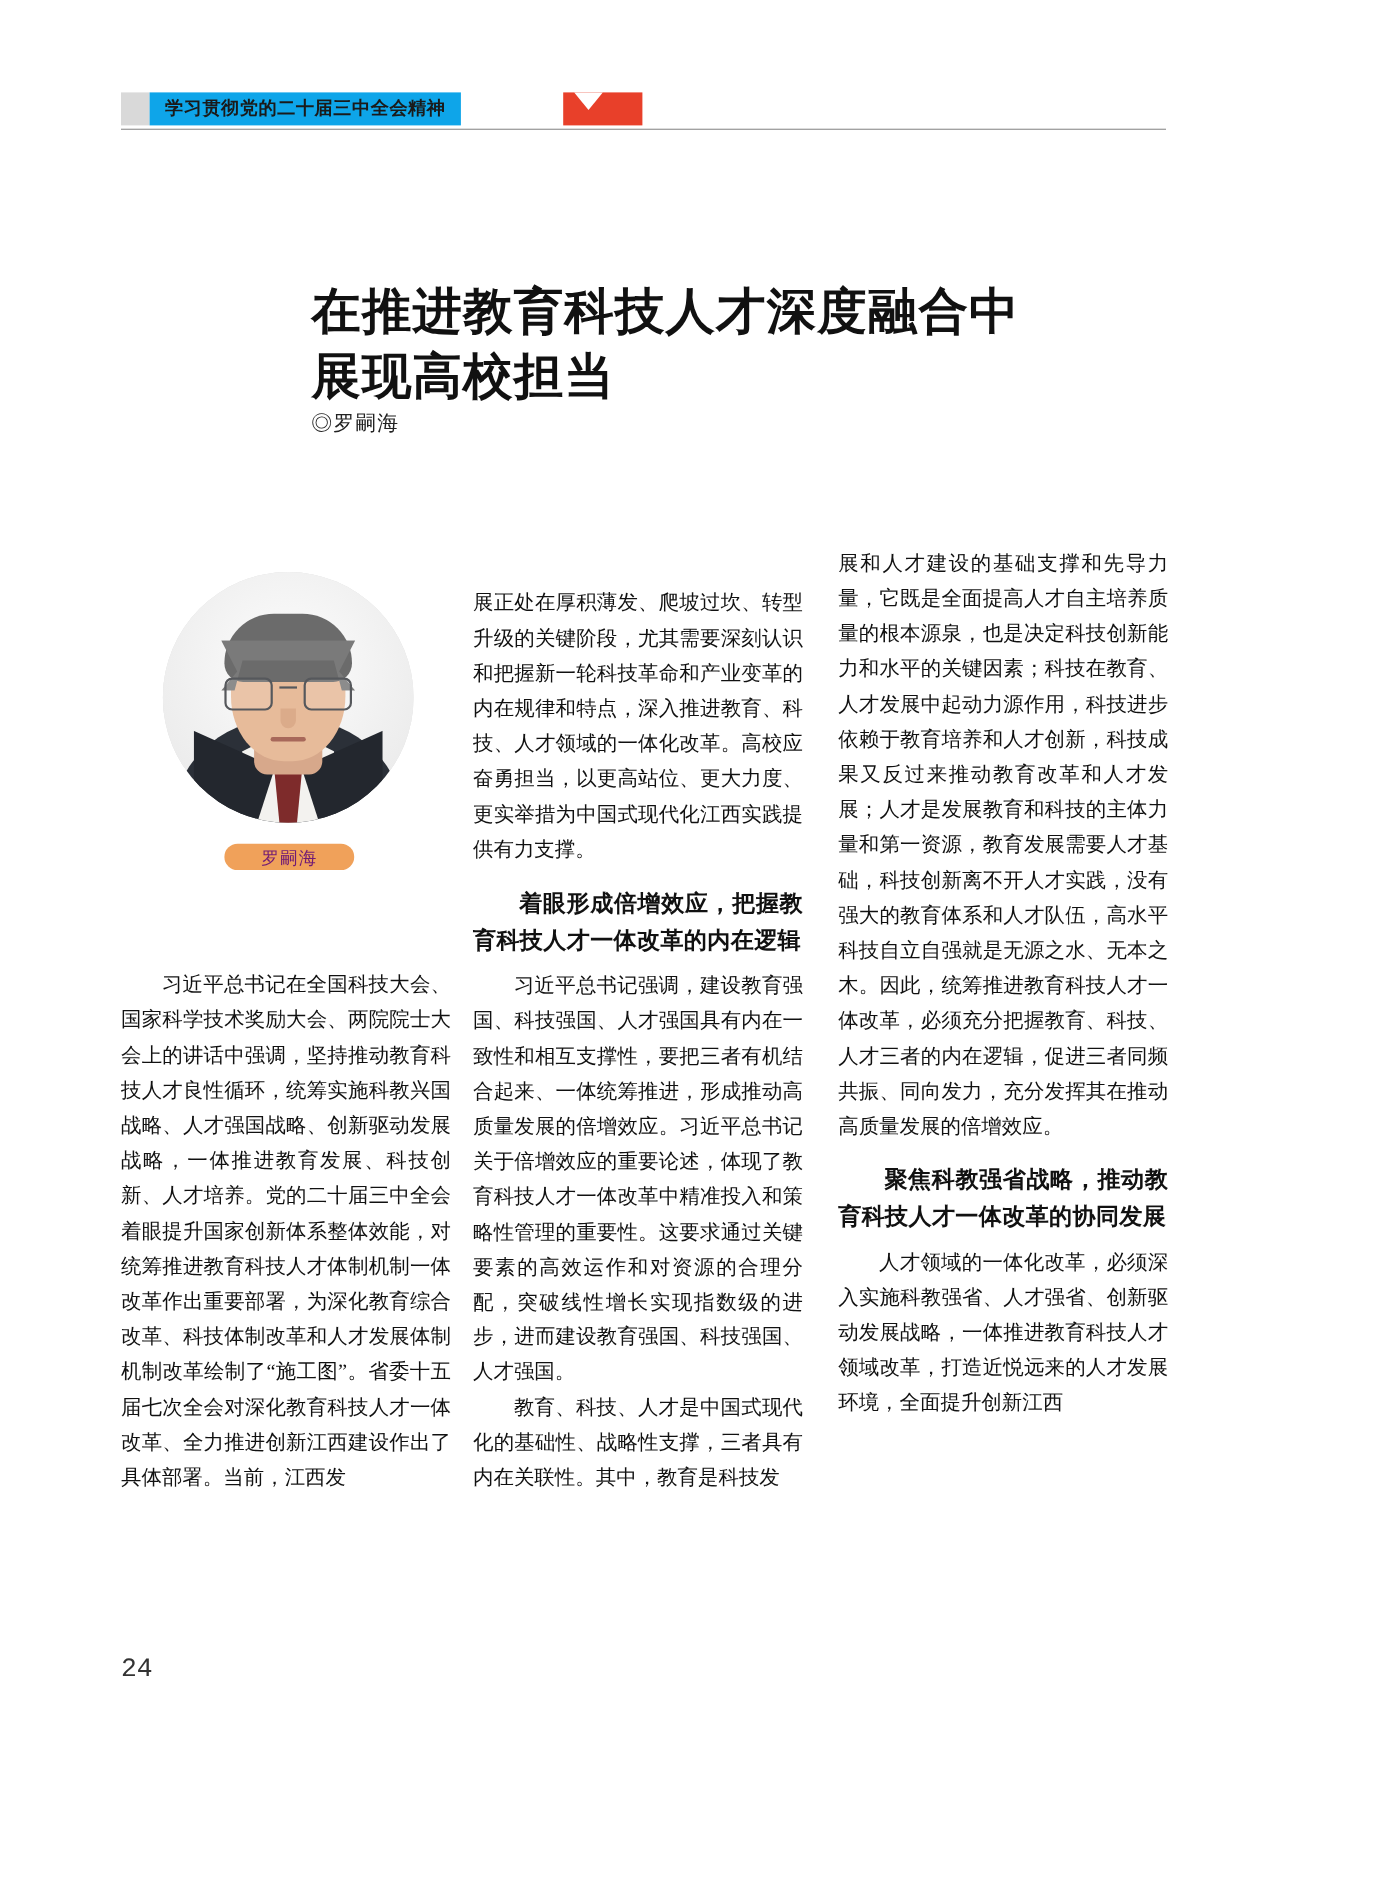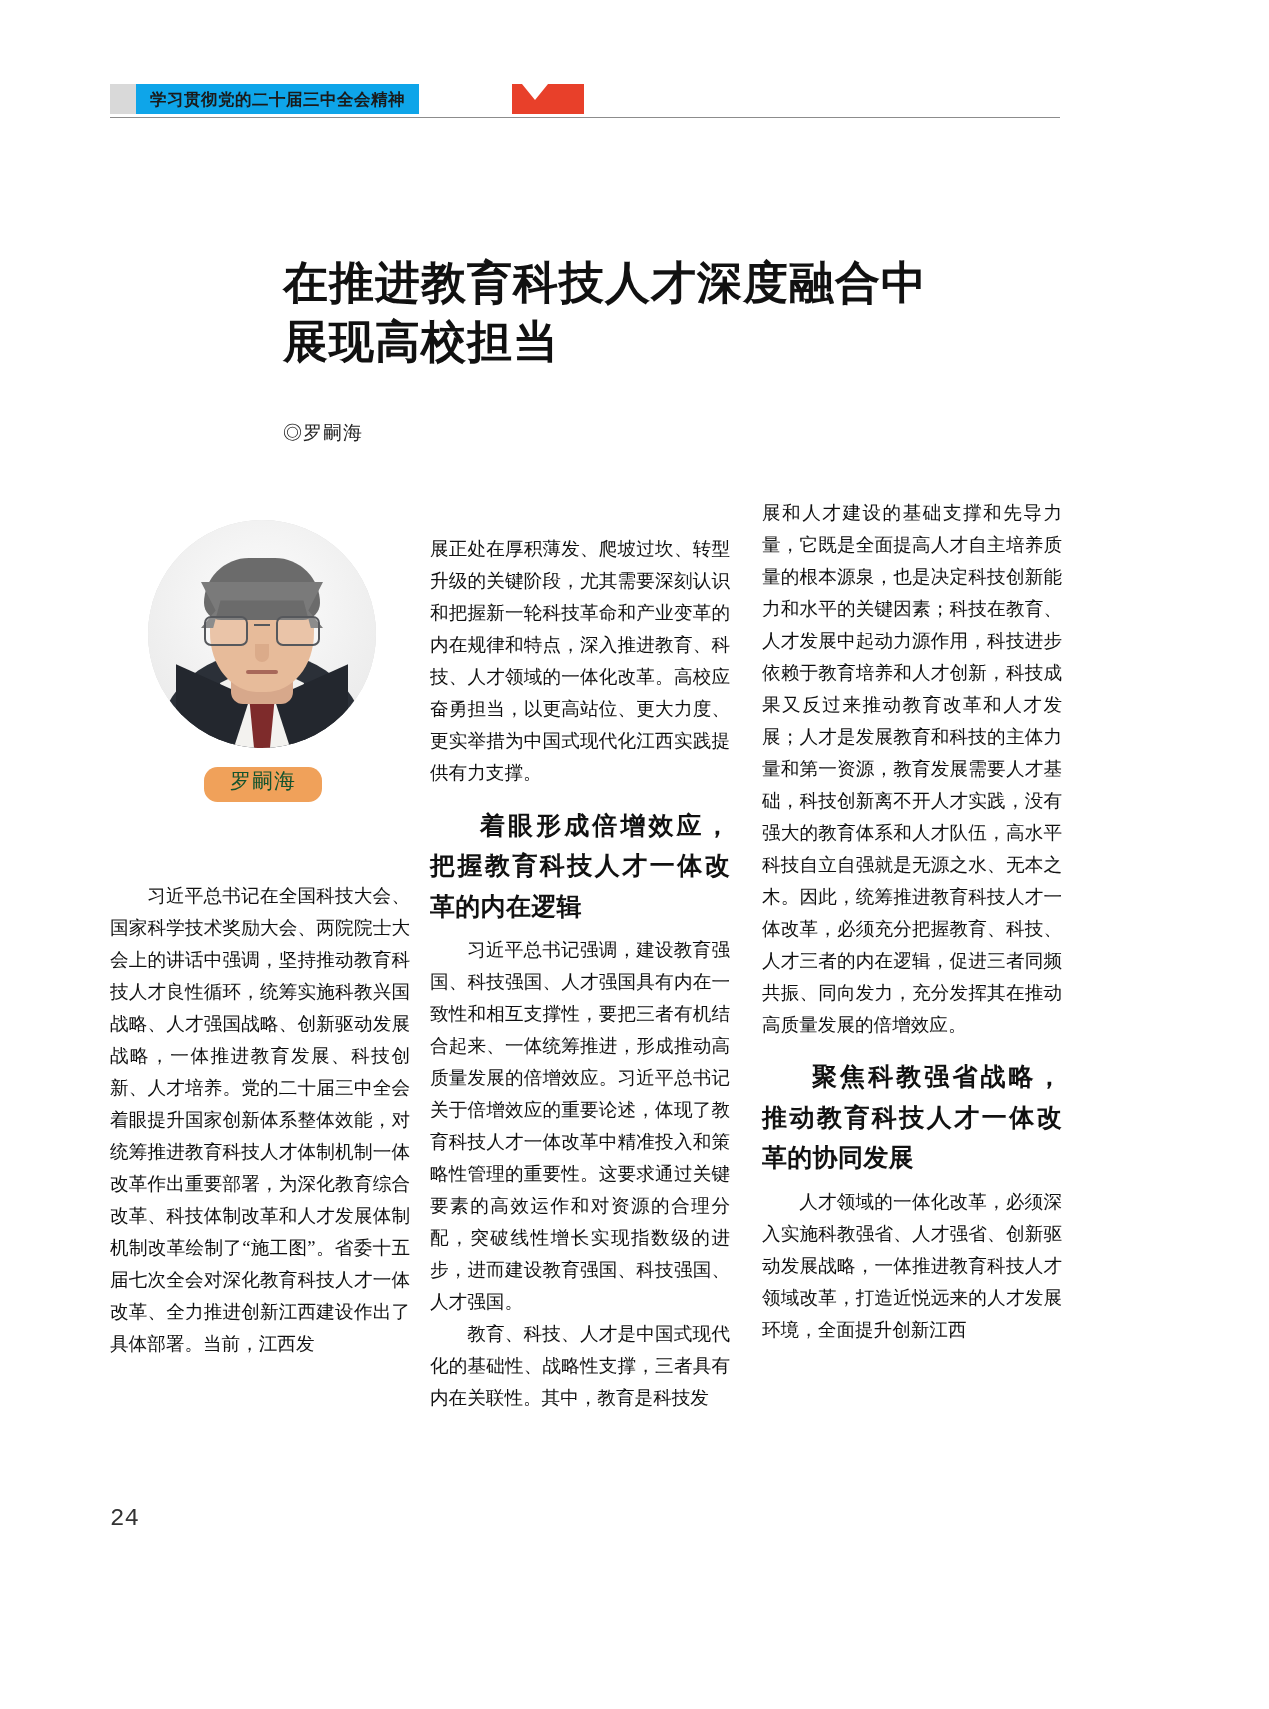--- a/index.html
+++ b/index.html
@@ -92,21 +92,20 @@
     color: #111;
   }
   .byline {
     position: absolute;
     left: 283px;
     top: 372px;
     font-family: Liberation Serif, serif;
     font-size: 19px;
     color: #222;
     letter-spacing: 1px;
-    margin-top: 48px;
   }
 
   
   .col {
     position: absolute;
     top: 497px;
     width: 300px;
     font-size: 18.6px;
     line-height: 1.72;
     text-align: justify;
@@ -119,21 +118,21 @@
 
   .col p {
     margin: 0 0 0 0;
     text-indent: 2em;
   }
   .col p.noindent { text-indent: 0; }
   .col h3 {
     margin: 16px 0 8px 0;
     font-family: Liberation Sans, sans-serif;
     font-weight: bold;
-    font-size: 25px;
+    font-size: 21px;
     line-height: 1.62;
     text-indent: 2em;
     letter-spacing: 0.3px;
     color: #111;
     text-align: justify;
   }
 
   
   .portrait-wrap {
     position: absolute;
@@ -276,28 +275,28 @@
     height: 18px;
     border-radius: 0 0 8px 8px;
     background: #dbab8a;
   }
   .nameplate {
     position: absolute;
     left: 50%;
     transform: translateX(-50%);
     top: 247px;
     width: 118px;
-    height: 35px;
+    height: 24px;
     line-height: 27px;
     text-align: center;
     border-radius: 13.5px;
     background: #f0a15a;
-    color: #14532d;
+    color: #701a75;
     font-family: "Liberation Sans", "DejaVu Sans", sans-serif;
-    font-size: 21px;
+    font-size: 16px;
     letter-spacing: 1px;
   }
 
   
   .folio {
     position: absolute;
     left: 110px;
     top: 1505px;
     font-family: Liberation Mono, monospace;
     font-size: 24px;

